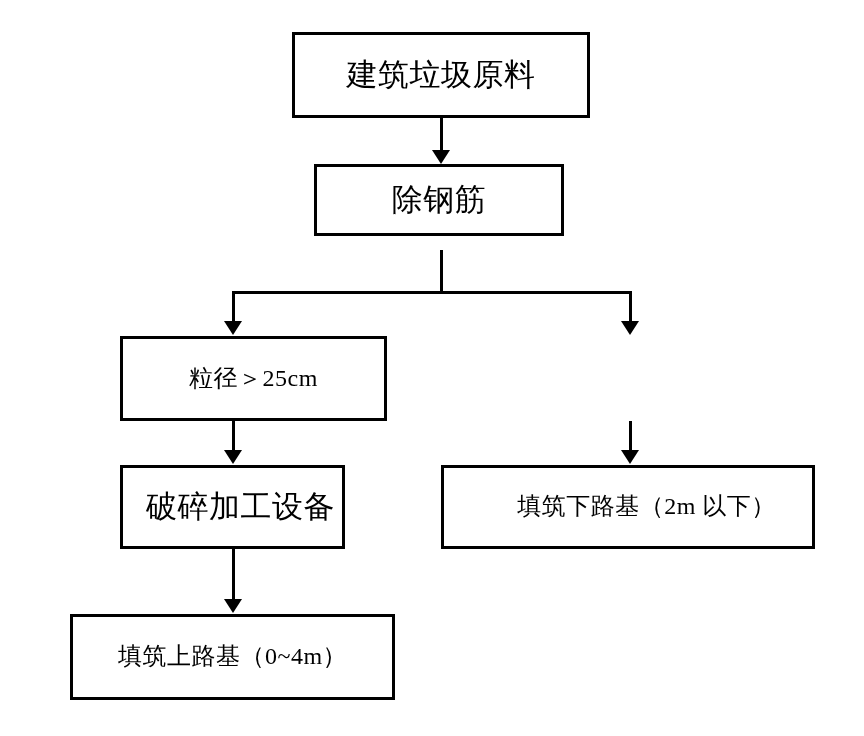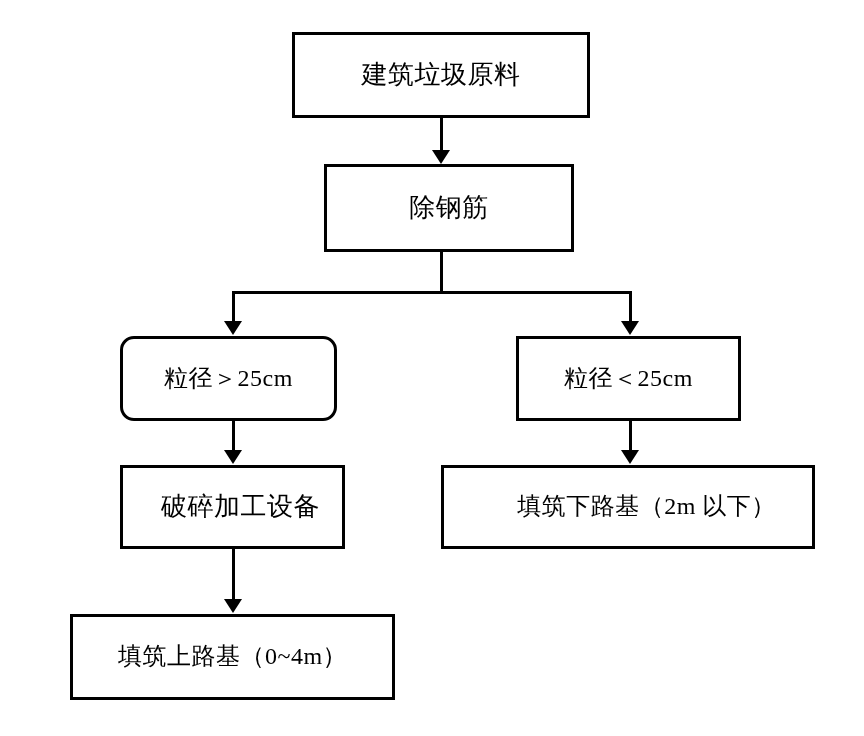--- a/index.html
+++ b/index.html
@@ -27,21 +27,21 @@
     align-items: center;
     justify-content: center;
     text-align: center;
     color: #000000;
     letter-spacing: 0.5px;
     line-height: 1.15;
     white-space: nowrap;
   }
   .node-label {
     display: block;
-    font-size: 26px;
+    font-size: 31px;
   }
   
   .node.mixed .node-label {
     font-size: 24px;
   }
   .edge {
     position: absolute;
     background: #000000;
   }
   .edge-v { width: 3px; }
@@ -57,31 +57,28 @@
 </style>
 </head>
 <body>
 
 <div id="canvas">
 
   <div class="node" style="left:292px; top:32px; width:298px; height:86px;">
     <span class="node-label">建筑垃圾原料</span>
   </div>
 
-  <div class="node" style="left:324px; top:164px; width:250px; height:88px;">
+  <div class="node" style="left:314px; top:164px; width:250px; height:72px;">
     <span class="node-label">除钢筋</span>
   </div>
 
-  <div class="node mixed" style="left:120px; top:336px; width:217px; height:85px;border-radius:14px;">
+  <div class="node mixed" style="left:120px; top:336px; width:267px; height:85px;">
     <span class="node-label">粒径＞25cm</span>
   </div>
 
-  <div class="node mixed" style="left:516px; top:336px; width:225px; height:85px;">
-    <span class="node-label">粒径＜25cm</span>
-  </div>
 
   <div class="node" style="left:120px; top:465px; width:225px; height:84px;padding-left:16px;">
     <span class="node-label">破碎加工设备</span>
   </div>
 
   <div class="node mixed" style="left:441px; top:465px; width:374px; height:84px;padding-left:37px;">
     <span class="node-label">填筑下路基（2m 以下）</span>
   </div>
 
   <div class="node mixed" style="left:70px; top:614px; width:325px; height:86px;">

